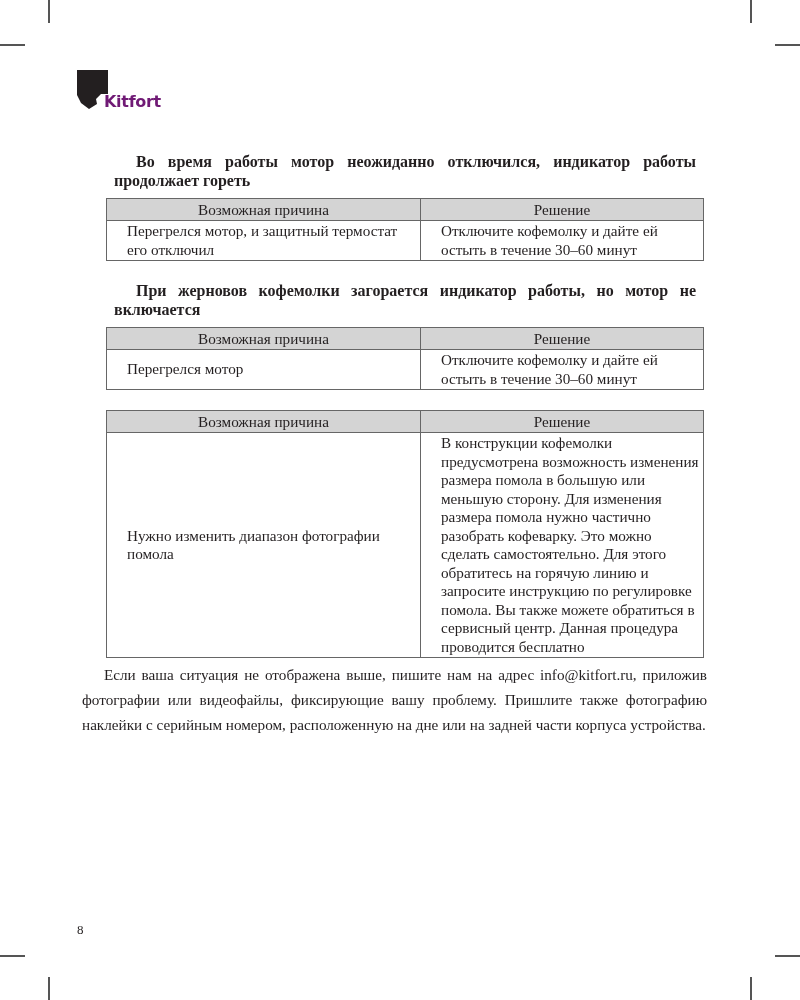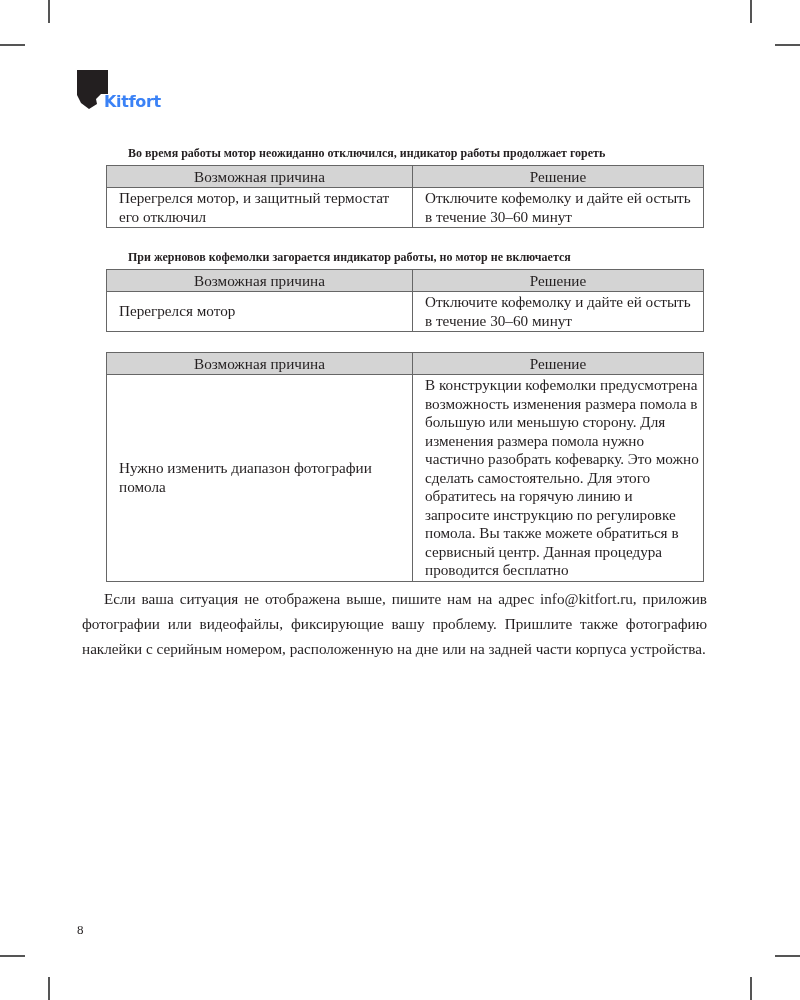--- a/index.html
+++ b/index.html
@@ -6,37 +6,37 @@
   body {
     width: 800px; height: 1000px; position: relative; background: #ffffff;
     font-family: "Liberation Serif", "DejaVu Serif", serif; color: #231f20;
     overflow: hidden;
   }
   .crop { position: absolute; background: #555; }
   .logo { position: absolute; left: 77px; top: 70px; width: 90px; height: 42px; }
   .logo-text {
     position: absolute; left: 104px; top: 92px;
     font-family: "DejaVu Sans", sans-serif; font-weight: bold; font-size: 16px;
-    letter-spacing: -0.3px; color: #3b82f6;
+    letter-spacing: -0.3px; color: #701a75;
   }
   .content { position: absolute; left: 106px; top: 144px; width: 598px; }
   .heading {
-    font-weight: bold; font-size: 12px; line-height: 19px;
-    text-indent: 22px; margin: 0; text-align: justify;
+    font-weight: bold; font-size: 16px; line-height: 19px;
+    text-indent: 22px; margin: 8px; text-align: justify;
   }
   table {
     border-collapse: collapse; width: 598px; font-size: 15.2px; line-height: 18.5px;
     margin-top: 2px;
   }
   th, td { border: 1.5px solid #666; vertical-align: top; margin-top: 28px; }
   th {
     background: #d4d4d4; font-weight: normal; text-align: center;
     height: 20px; padding: 1px 4px 0 4px; line-height: 19px;
   }
-  td { padding: 1px 4px 1px 12px; text-align: left; }
+  td { padding: 1px 4px 1px 20px; text-align: left; }
   td.col1 { width: 289px; }
   td.mid { vertical-align: middle; }
   .block1 { margin-bottom: 20px; }
   .tail {
     font-size: 15.2px; line-height: 25px; text-indent: 22px; margin: 4px 0 0 0;
     text-align: justify; width: 601px;
   }
   .page-num { position: absolute; left: 77px; top: 922px; font-size: 13px; }
 </style>
 </head>

